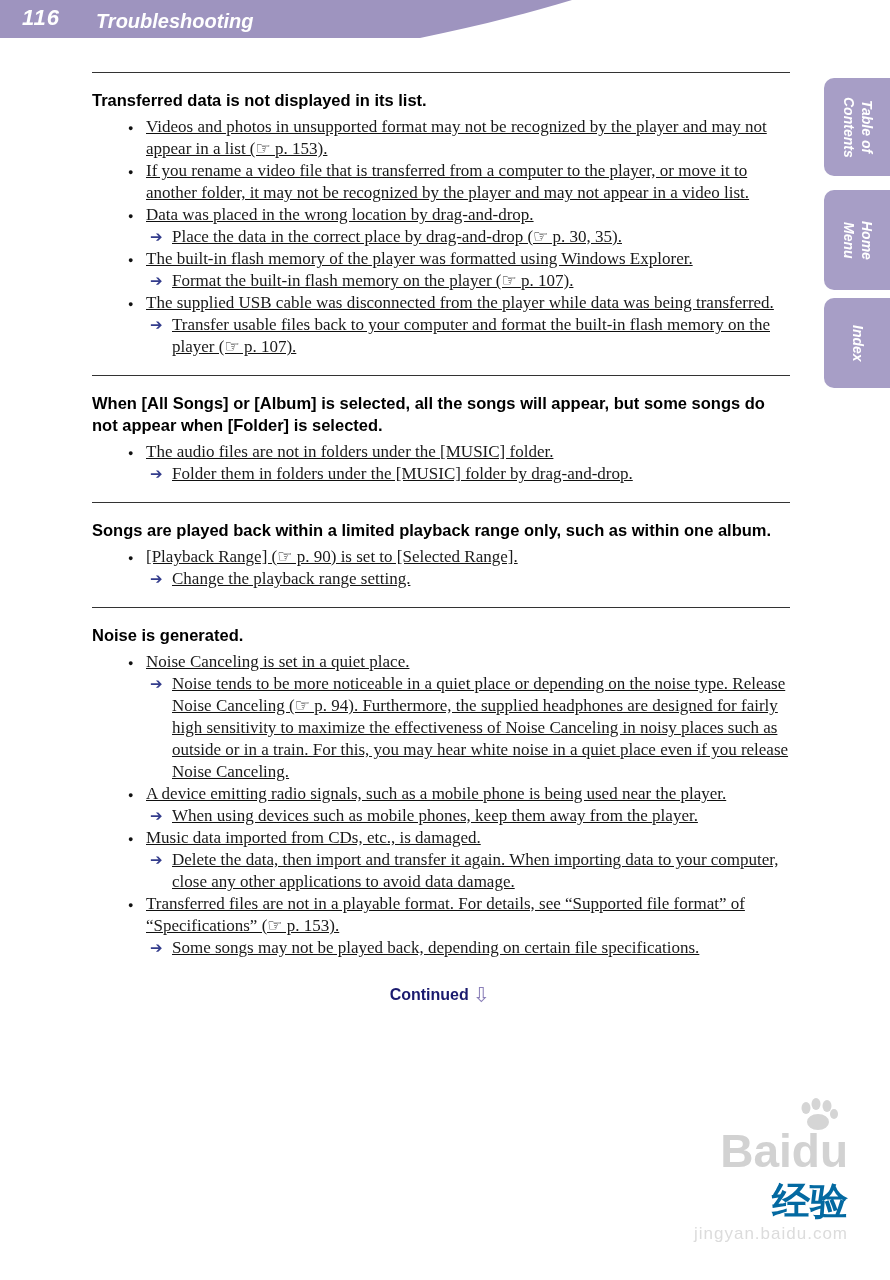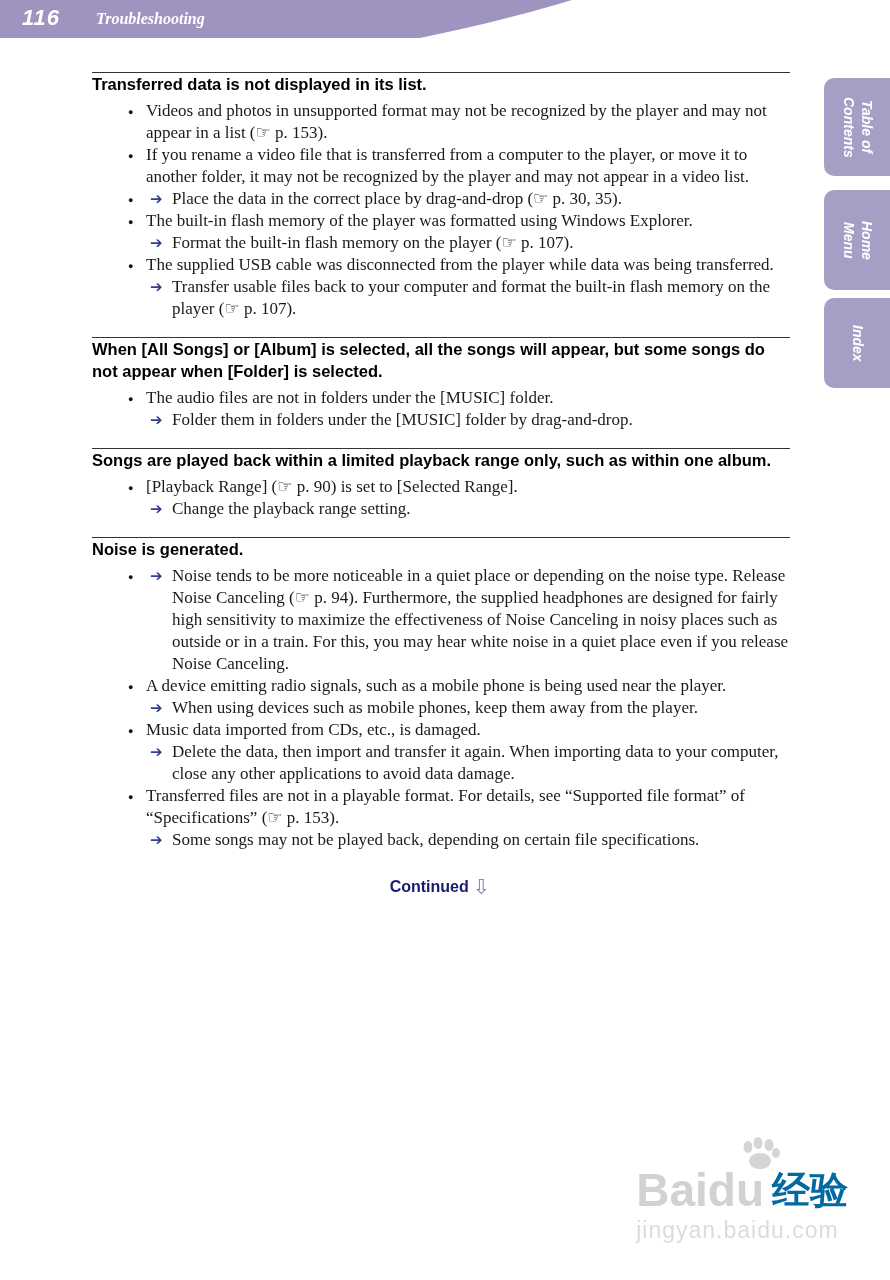--- a/index.html
+++ b/index.html
@@ -9,22 +9,22 @@
 
   
   .header-swoosh { position:absolute; top:0; left:0; width:600px; height:38px; }
   .header-pageno {
     position:absolute; top:5px; left:22px;
     font-family:"Liberation Sans", sans-serif; font-weight:bold; font-style:italic;
     font-size:22px; color:#fff; letter-spacing:1px;
   }
   .header-title {
     position:absolute; top:10px; left:96px;
-    font-family:Liberation Serif, serif; font-weight:bold; font-style:italic;
-    font-size:16px; color:#fff;
+    font-family:Liberation Sans, sans-serif; font-weight:bold; font-style:italic;
+    font-size:20px; color:#fff;
   }
 
   
   .side-tab {
     position:absolute; right:0; width:66px;
     background:#a79ec6; border-radius:10px 0 0 10px;
     display:flex; align-items:center; justify-content:center;
     color:#fff; font-family:"Liberation Sans", sans-serif;
     font-style:italic; font-weight:bold; font-size:14px;
     writing-mode:vertical-rl; text-align:center; white-space:pre-line;
@@ -34,23 +34,23 @@
   .tab-home  { top:190px; height:100px; }
   .tab-index { top:298px; height:90px; }
 
   
   .content { position:absolute; left:92px; top:72px; width:698px; }
   .section { margin-bottom:17px; }
   .section-heading {
     border-top:1.5px solid #333;
     font-family:"Liberation Sans", sans-serif;
     font-size:16.5px; font-weight:bold; color:#000;
-    padding-top:0; margin-bottom:5px; line-height:22px;
-  }
-  ul.bullets { list-style:none; }
+    padding-top:16px; margin-bottom:5px; line-height:22px;
+  }
+  ul.bullets { list-style:none;text-decoration:underline; }
   li.bullet-item { position:relative; padding-left:54px; font-size:17px; line-height:22px; color:#1a1a1a; }
   li.bullet-item::before {
     content:"●"; position:absolute; left:36px; top:1px;
     font-size:9px; line-height:22px; color:#111;
   }
   .action { position:relative; margin-left:4px; padding-left:22px; }
   .action .arrow {
     position:absolute; left:0; top:0;
     color:#333c8c; font-family:"DejaVu Sans", sans-serif; font-size:15px; line-height:22px;
   }
@@ -64,24 +64,24 @@
   .continued .down-arrow {
     color:#8a7fb8; font-family:"DejaVu Sans", sans-serif;
     font-size:21px; font-weight:normal; vertical-align:-2px; margin-left:4px;
   }
 
   
   .watermark {
     position:absolute; right:42px; bottom:36px;
     font-family:"Liberation Sans", sans-serif; text-align:left; color:#d2d2d2;
   }
-  .wm-brand-row { position:relative; display:flex; align-items:center; gap:8px; }
+  .wm-brand-row { position:relative; display:flex; align-items:flex-end; gap:8px;flex-direction:column; }
   .wm-brand { font-size:46px; font-weight:bold; color:#d2d2d2; letter-spacing:0px; line-height:1; }
   .wm-cn { font-size:38px; font-weight:bold; color:#0369a1; line-height:1; }
-  .wm-url { font-size:23px; color:#dcdcdc; margin-top:4px; letter-spacing:1px; }
+  .wm-url { font-size:17px; color:#dcdcdc; margin-top:4px; letter-spacing:1px; }
   .wm-paw { position:absolute; top:-30px; left:102px; }
 </style>
 </head>
 <body>
 
 <div class="page">
 
   <svg class="header-swoosh" viewBox="0 0 600 38" width="600" height="38" aria-hidden="true">
     <path d="M0,0 H572 C526,14 470,28 420,38 H0 Z" fill="#9e94bf"></path>
   </svg>
@@ -99,20 +99,21 @@
     <div class="section">
       <div class="section-heading">Transferred data is not displayed in its list.</div>
       <ul class="bullets">
         <li class="bullet-item">
           <span>Videos and photos in unsupported format may not be recognized by the player and may not appear in a list (☞ p. 153).</span>
         </li>
         <li class="bullet-item">
           <span>If you rename a video file that is transferred from a computer to the player, or move it to another folder, it may not be recognized by the player and may not appear in a video list.</span>
         </li>
         <li class="bullet-item">
+          <span>Data was placed in the wrong location by drag-and-drop.</span>
           <div class="action">
             <span class="arrow">➔</span>
             <span>Place the data in the correct place by drag-and-drop (☞ p. 30, 35).</span>
           </div>
         </li>
         <li class="bullet-item">
           <span>The built-in flash memory of the player was formatted using Windows Explorer.</span>
           <div class="action">
             <span class="arrow">➔</span>
             <span>Format the built-in flash memory on the player (☞ p. 107).</span>
@@ -151,20 +152,21 @@
             <span>Change the playback range setting.</span>
           </div>
         </li>
       </ul>
     </div>
 
     <div class="section">
       <div class="section-heading">Noise is generated.</div>
       <ul class="bullets">
         <li class="bullet-item">
+          <span>Noise Canceling is set in a quiet place.</span>
           <div class="action">
             <span class="arrow">➔</span>
             <span>Noise tends to be more noticeable in a quiet place or depending on the noise type. Release Noise Canceling (☞ p. 94). Furthermore, the supplied headphones are designed for fairly high sensitivity to maximize the effectiveness of Noise Canceling in noisy places such as outside or in a train. For this, you may hear white noise in a quiet place even if you release Noise Canceling.</span>
           </div>
         </li>
         <li class="bullet-item">
           <span>A device emitting radio signals, such as a mobile phone is being used near the player.</span>
           <div class="action">
             <span class="arrow">➔</span>
             <span>When using devices such as mobile phones, keep them away from the player.</span>

